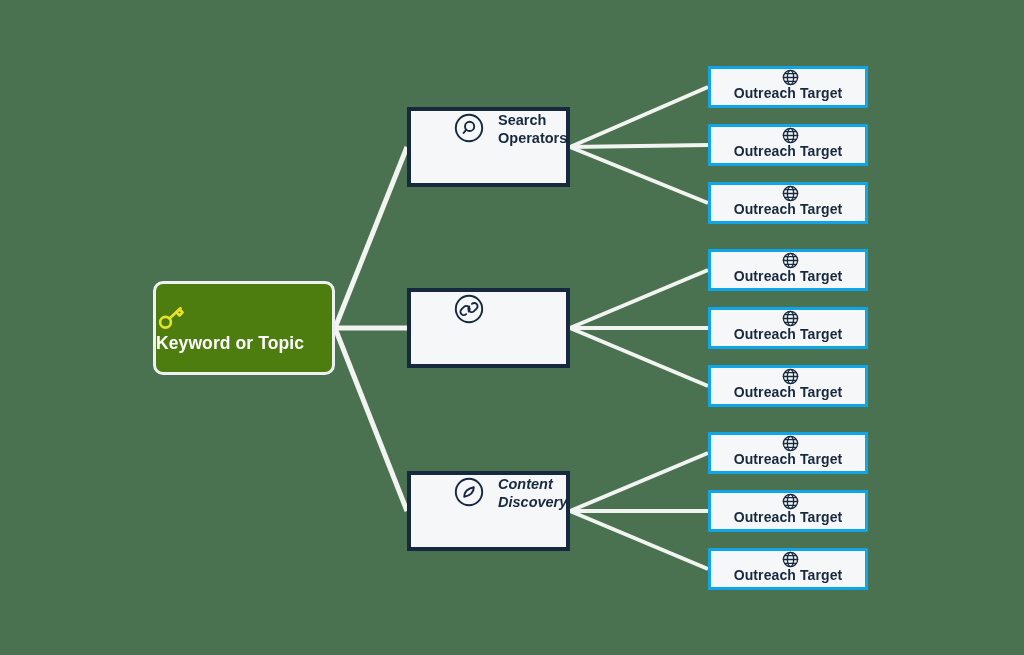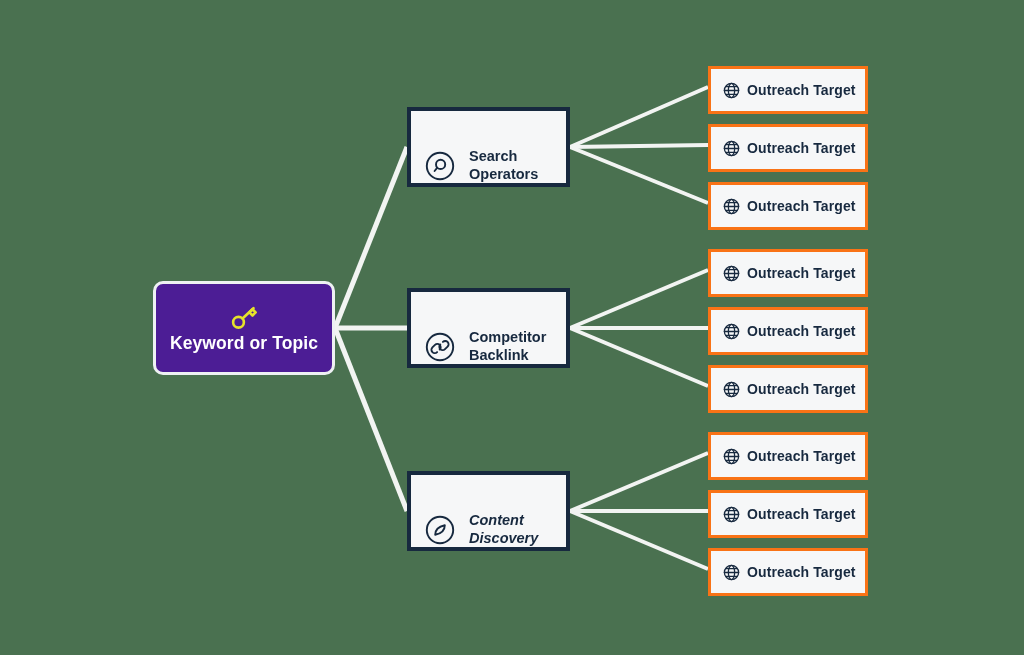--- a/index.html
+++ b/index.html
@@ -27,26 +27,26 @@
   }
 
   
   .root-node {
     position: absolute;
     left: 153px;
     top: 281px;
     width: 182px;
     height: 94px;
     box-sizing: border-box;
-    background: #4c1d95;
+    background: #4d7c0f;
     border: 3px solid #eef1f3;
     border-radius: 10px;
     display: flex;
     flex-direction: column;
-    align-items: center;
+    align-items: flex-start;
     justify-content: center;
     z-index: 5;
   }
   .root-icon {
     width: 30px;
     height: 30px;
     display: block;
     margin-bottom: 2px;
   }
   .root-label {
@@ -60,22 +60,23 @@
   
   .branch-node {
     position: absolute;
     width: 163px;
     height: 80px;
     box-sizing: border-box;
     background: #f6f7f8;
     border: 4px solid #17293f;
     display: flex;
     flex-direction: row;
-    align-items: flex-end;
+    align-items: flex-start;
     z-index: 5;
+    padding-left: 29px;
   }
   .branch-icon {
     width: 34px;
     height: 34px;
     flex: 0 0 auto;
     margin-left: 12px;
     margin-right: 12px;
     display: block;
   }
   .branch-label {
@@ -88,26 +89,26 @@
 
   .branch-node.b1 { left: 407px; top: 107px; }
   .branch-node.b2 { left: 407px; top: 288px; }
   .branch-node.b3 { left: 407px; top: 471px; font-style: italic; }
 
   
   .leaf-node {
     position: absolute;
     left: 708px;
     width: 160px;
-    height: 48px;
+    height: 42px;
     box-sizing: border-box;
     background: #f6f7f8;
-    border: 3px solid #f97316;
+    border: 3px solid #0ea5e9;
     display: flex;
-    flex-direction: row;
+    flex-direction: column;
     align-items: center;
     z-index: 5;
   }
   .leaf-icon {
     width: 17px;
     height: 17px;
     flex: 0 0 auto;
     margin-left: 12px;
     margin-right: 7px;
     display: block;
@@ -169,22 +170,20 @@
     <span class="branch-label">Search
 Operators</span>
   </div>
 
   <div class="branch-node b2">
     <svg class="branch-icon" viewBox="0 0 34 34" fill="none" stroke="#17293f" stroke-width="1.9" stroke-linecap="round" stroke-linejoin="round">
       <circle cx="17" cy="17" r="13.2"></circle>
       <path d="M19.9 11.9 a3.3 3.3 0 0 1 4.7 4.7 l-2.6 2.6 a3.3 3.3 0 0 1 -4.7 -4.7"></path>
       <path d="M14.1 22.1 a3.3 3.3 0 0 1 -4.7 -4.7 l2.6 -2.6 a3.3 3.3 0 0 1 4.7 4.7"></path>
     </svg>
-    <span class="branch-label">Competitor
-Backlink</span>
   </div>
 
   <div class="branch-node b3">
     <svg class="branch-icon" viewBox="0 0 34 34" fill="none" stroke="#17293f" stroke-width="1.9" stroke-linecap="round" stroke-linejoin="round">
       <circle cx="17" cy="17" r="13.2"></circle>
       <path d="M21.8 12.2 C21.8 17.0 19.3 20.3 12.2 21.8 C12.2 17.0 14.7 13.7 21.8 12.2 Z"></path>
     </svg>
     <span class="branch-label">Content
 Discovery</span>
   </div>

